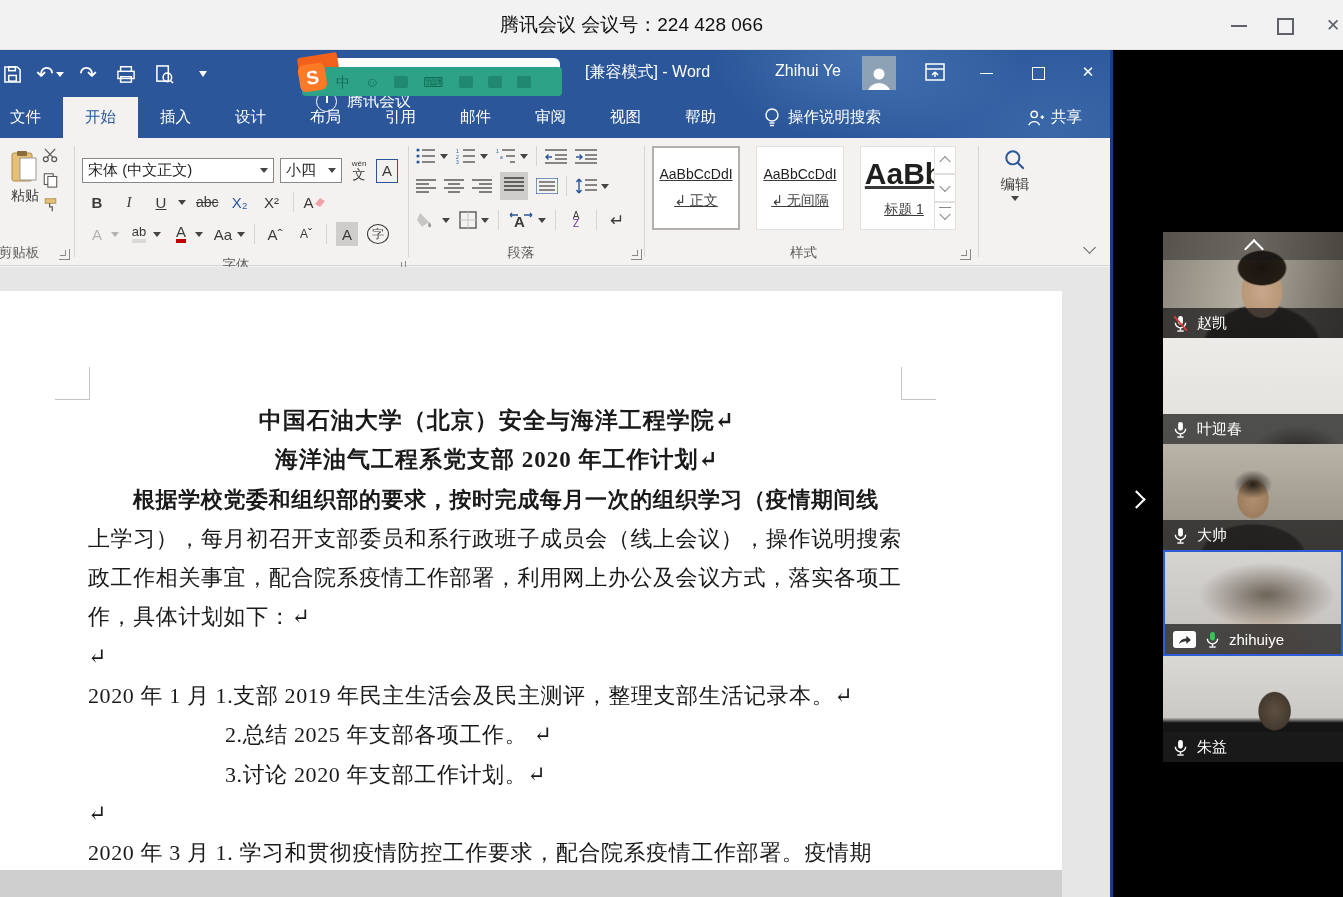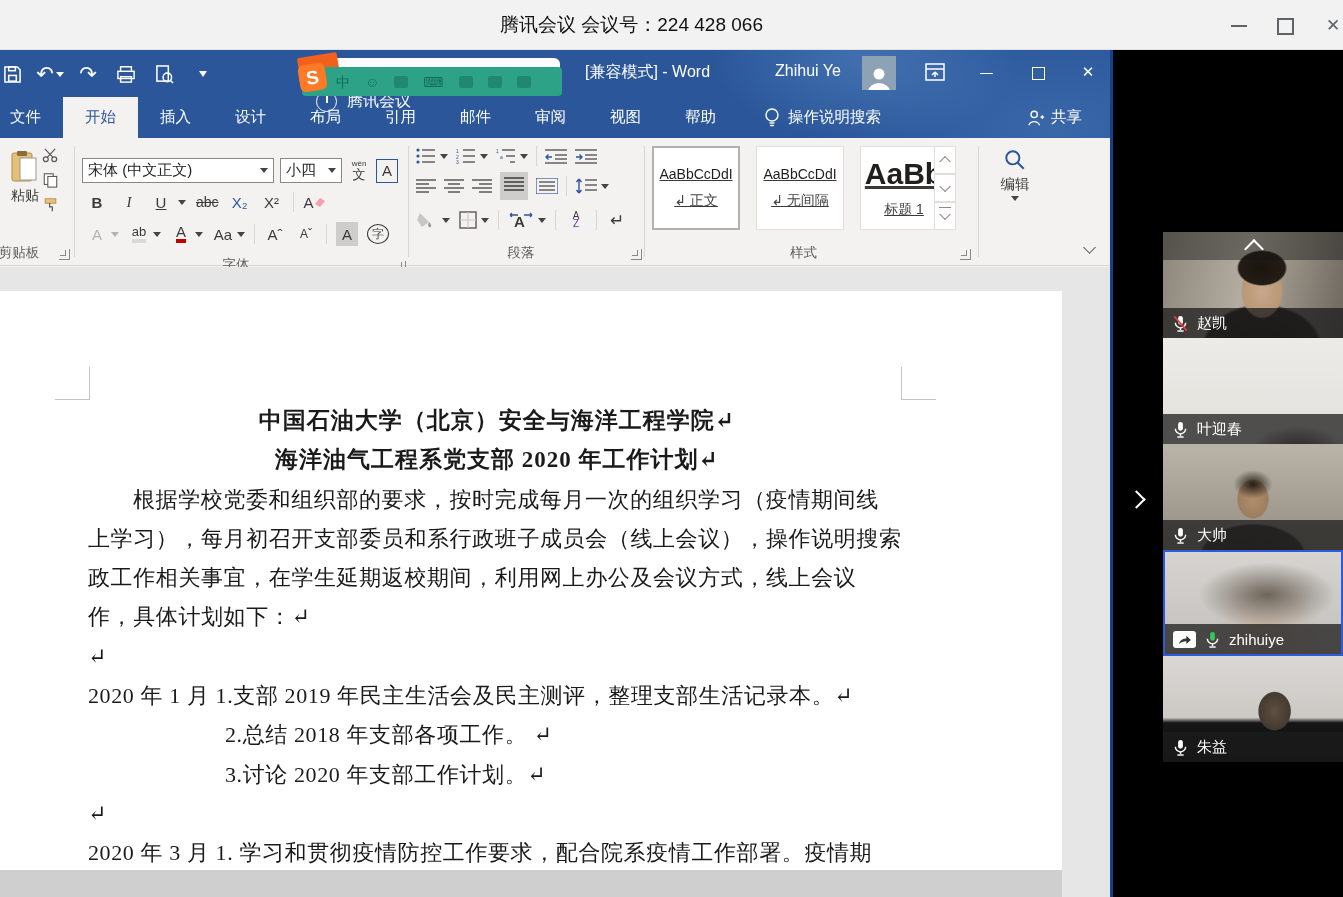--- a/index.html
+++ b/index.html
@@ -95,21 +95,21 @@
   
   .docarea { position:absolute; left:0; top:217px; width:1110px; height:630px; background:#e6e6e6; overflow:hidden; }
   .page { position:absolute; left:0; top:24px; width:1062px; height:579px; background:#fff; }
   .botstrip { position:absolute; left:0; top:603px; width:1062px; height:27px; background:#cfcfcf; }
   .crop { position:absolute; width:35px; height:33px; }
   .crop.tl { left:55px; top:76px; border-right:1.5px solid #c4c4c4; border-bottom:1.5px solid #c4c4c4; }
   .crop.tr { left:901px; top:76px; border-left:1.5px solid #c4c4c4; border-bottom:1.5px solid #c4c4c4; }
   .textblock { position:absolute; left:88px; top:110px; width:818px; font-family:"Liberation Serif","DejaVu Serif",serif; font-size:22px; color:#1a1a1a; }
   .dline { height:39.3px; line-height:39.3px; white-space:nowrap; letter-spacing:.6px; }
   .dline.h { font-weight:bold; text-align:center; font-size:23px; letter-spacing:1px; }
-  .dline.i1 { padding-left:45px; }
+  .dline.i1 { padding-left:45px;font-weight:bold; }
   .dline.i2 { padding-left:137px; }
 
   
   .gutter { position:absolute; left:1113px; top:50px; width:50px; height:847px; background:#000; }
   .expand { position:absolute; left:14px; top:437px; width:20px; height:26px; }
   .expand::after { content:""; position:absolute; left:3px; top:6px; width:11px; height:11px; border-right:2px solid #fff; border-top:2px solid #fff; transform:rotate(45deg); }
   .sidebar { position:absolute; left:1163px; top:50px; width:180px; height:847px; background:#000; }
   .tiles { position:absolute; left:0; top:182px; width:216px; }
   .tile { position:relative; width:180px; height:106px; overflow:hidden; }
   .tile.active { border:2px solid #2e5bd7; }
@@ -515,25 +515,25 @@
 
     <div class="docarea">
       <div class="page">
         <div class="crop tl"></div>
         <div class="crop tr"></div>
         <div class="textblock" id="textblock">
             <div class="dline h">中国石油大学（北京）安全与海洋工程学院↵</div>
             <div class="dline h">海洋油气工程系党支部 2020 年工作计划↵</div>
             <div class="dline i1">根据学校党委和组织部的要求，按时完成每月一次的组织学习（疫情期间线</div>
             <div class="dline b">上学习），每月初召开支部委员和系行政班子成员会（线上会议），操作说明搜索</div>
-            <div class="dline b">政工作相关事宜，在学生延期返校期间，利用网上办公及会议方式，线上会议</div>
+            <div class="dline b">政工作相关事宜，配合院系疫情工作部署，利用网上办公及会议方式，落实各项工</div>
             <div class="dline b">作，具体计划如下：↵</div>
             <div class="dline b">↵</div>
             <div class="dline b">2020 年 1 月  1.支部 2019 年民主生活会及民主测评，整理支部生活记录本。↵</div>
-            <div class="dline i2">2.总结 2018 年支部各项工作。 ↵</div>
+            <div class="dline i2">2.总结 2025 年支部各项工作。 ↵</div>
             <div class="dline i2">3.讨论 2020 年支部工作计划。↵</div>
             <div class="dline b">↵</div>
             <div class="dline b">2020 年 3 月  1. 学习和贯彻疫情防控工作要求，配合院系疫情工作部署。疫情期</div>
           </div>
       </div>
       <div class="botstrip"></div>
     </div>
   </div>
 
   <div class="gutter">

